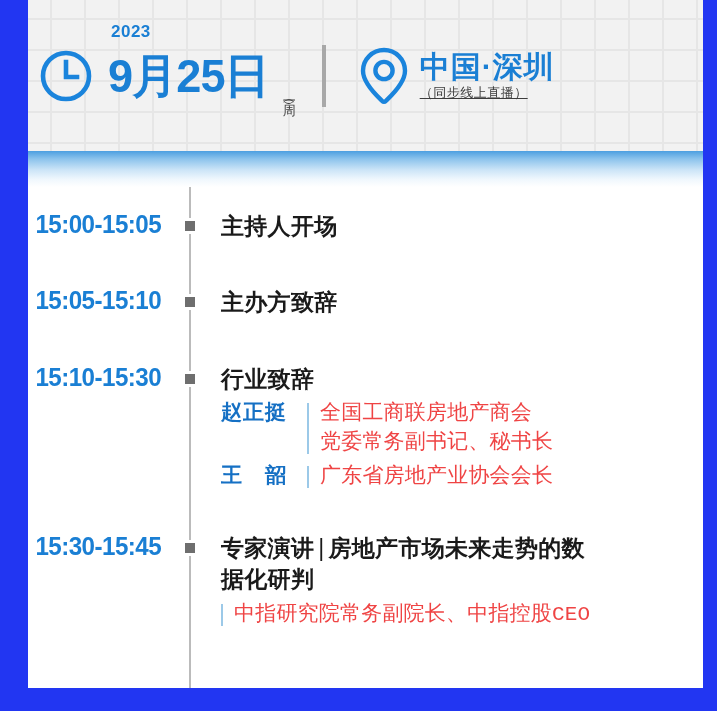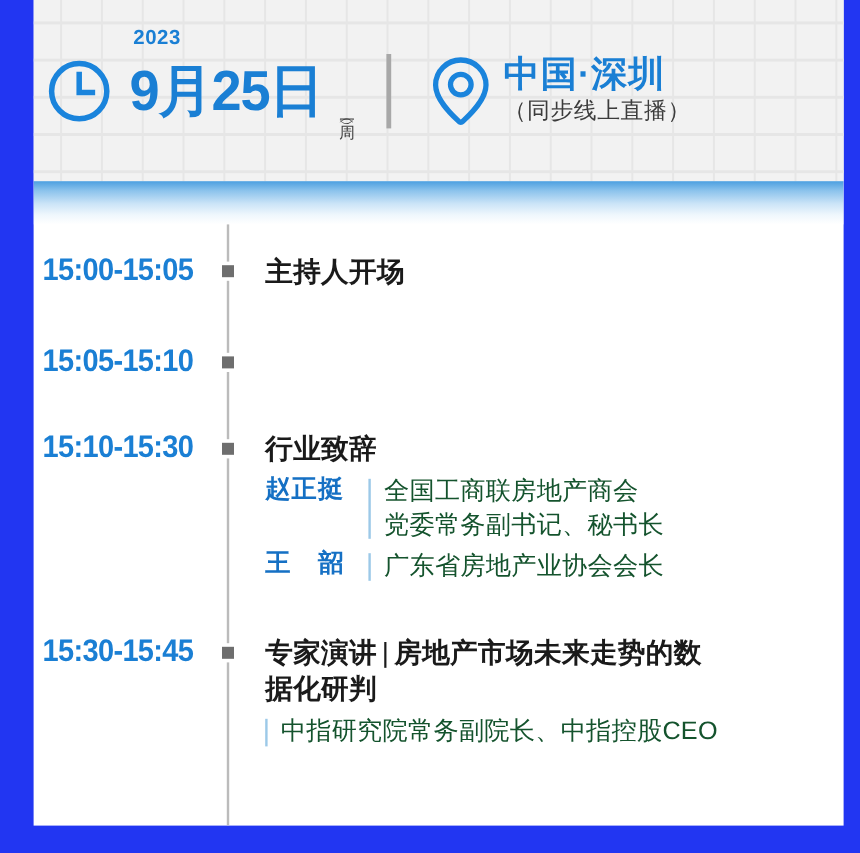--- a/index.html
+++ b/index.html
@@ -55,22 +55,22 @@
     margin-left:26px;margin-right:30px;flex:none;
   }
   .place-block{display:flex;align-items:center;}
   .pin-icon{width:56px;height:62px;flex:none;}
   .place-text{margin-left:8px;}
   .place-main{
     font-size:30px;font-weight:bold;color:#1A7FD4;
     line-height:1.12;letter-spacing:1px;
   }
   .place-sub{
-    font-size:19px;color:#3C3C3C;line-height:1.25;
-    margin-top:2px;letter-spacing:.5px;
+    font-size:13px;color:#3C3C3C;line-height:1.25;
+    margin-top:2px;letter-spacing:.5px;text-decoration:underline;
   }
 
   
   .grad{
     position:absolute;left:0;top:151px;width:675px;height:36px;
     background:linear-gradient(to bottom,#4C9FE0 0%,#8CC3EC 22%,#CBE4F7 52%,#EFF7FD 78%,#FFFFFF 100%);
   }
 
   
   .schedule{position:absolute;left:0;top:187px;width:570px;height:501px;}
@@ -105,21 +105,21 @@
     font-size:21px;font-weight:bold;color:#1570C4;
     flex:none;min-width:86px;line-height:1.35;
     letter-spacing:1px;
     font-family:Liberation Mono, monospace;
   }
   .sp-div{
     width:2px;align-self:stretch;background:#9CC9E8;
     margin:3px 11px 3px 0;flex:none;
   }
   .sp-role{
-    font-size:21px;color:#14532d;line-height:1.35;letter-spacing:.2px;
+    font-size:21px;color:#ef4444;line-height:1.35;letter-spacing:.2px;font-family:Liberation Mono, monospace;
   }
   .sp-role div{white-space:nowrap;}
 
   
   .r1{margin-top:24px;}
   .r2{margin-top:45px;}
   .r3{margin-top:46px;}
   .r4{margin-top:42px;}
 </style>
 </head>
@@ -176,20 +176,23 @@
         <div class="content">
           <div class="sess-title">主持人开场</div>
         </div>
       </div>
 
       <div class="row r2">
         <div class="time">15:05-15:10</div>
         <div class="marker" style="top:7px;">
             <i></i>
           </div>
+        <div class="content">
+          <div class="sess-title">主办方致辞</div>
+        </div>
       </div>
 
       <div class="row r3">
         <div class="time">15:10-15:30</div>
         <div class="marker" style="top:7px;">
             <i></i>
           </div>
         <div class="content">
           <div class="sess-title">行业致辞</div>
 

